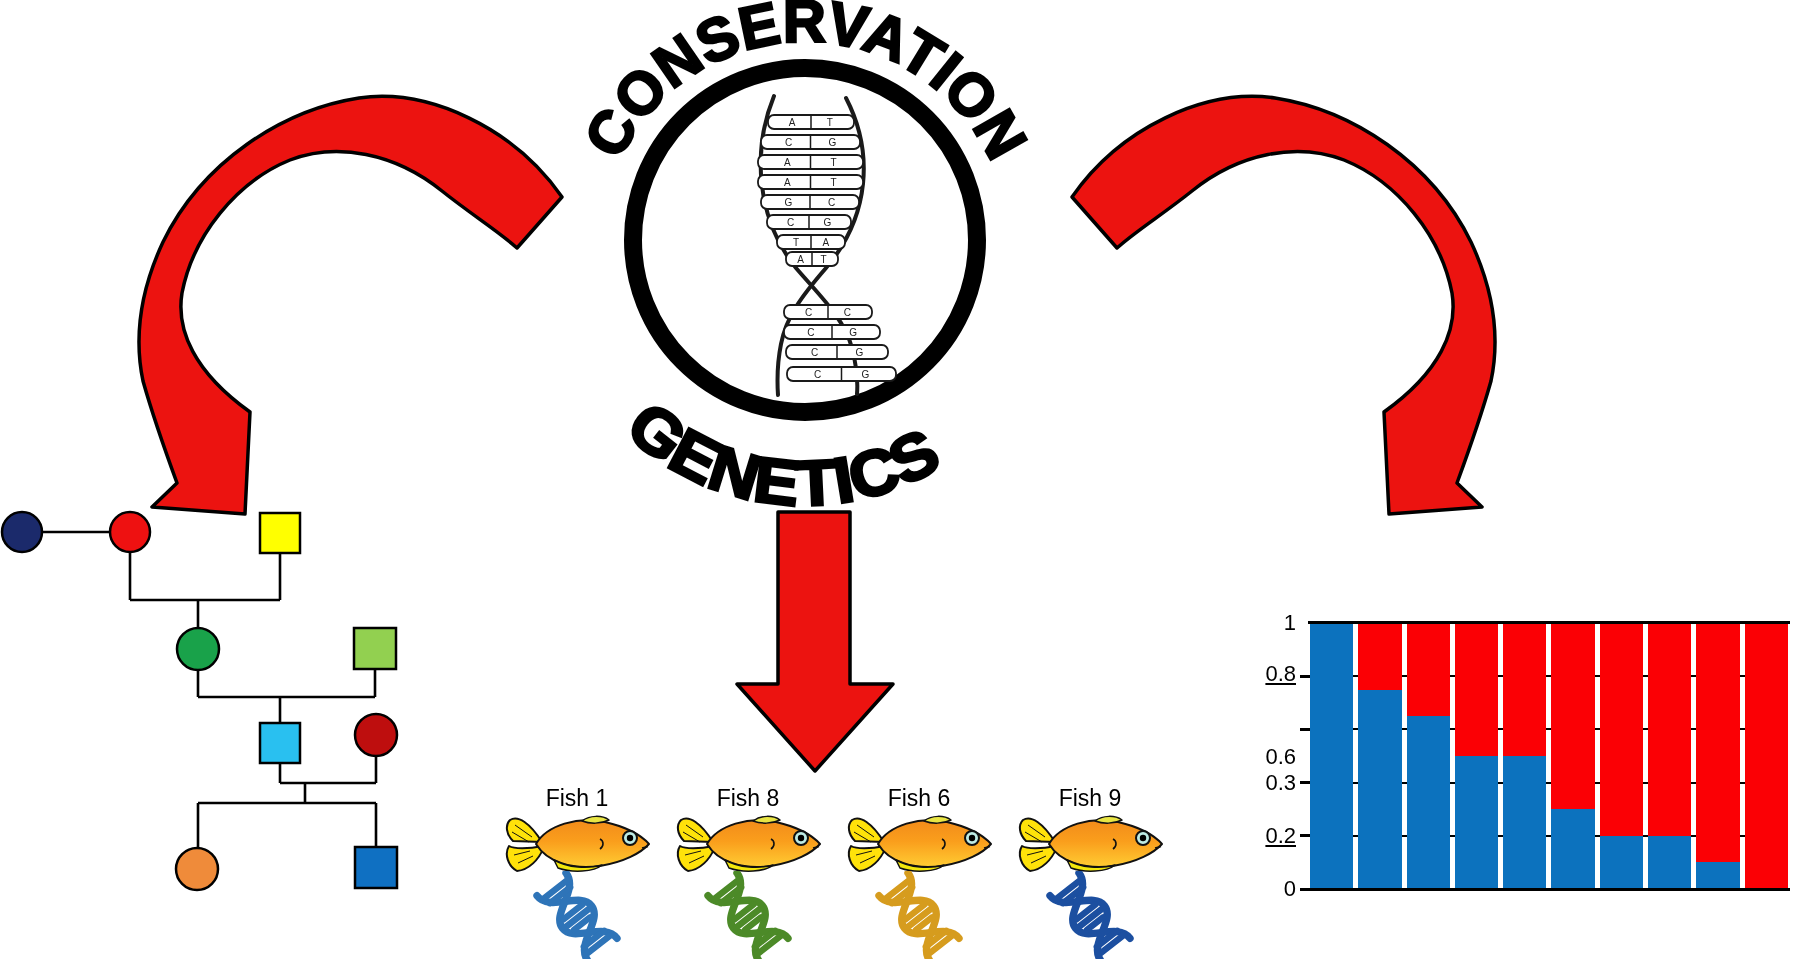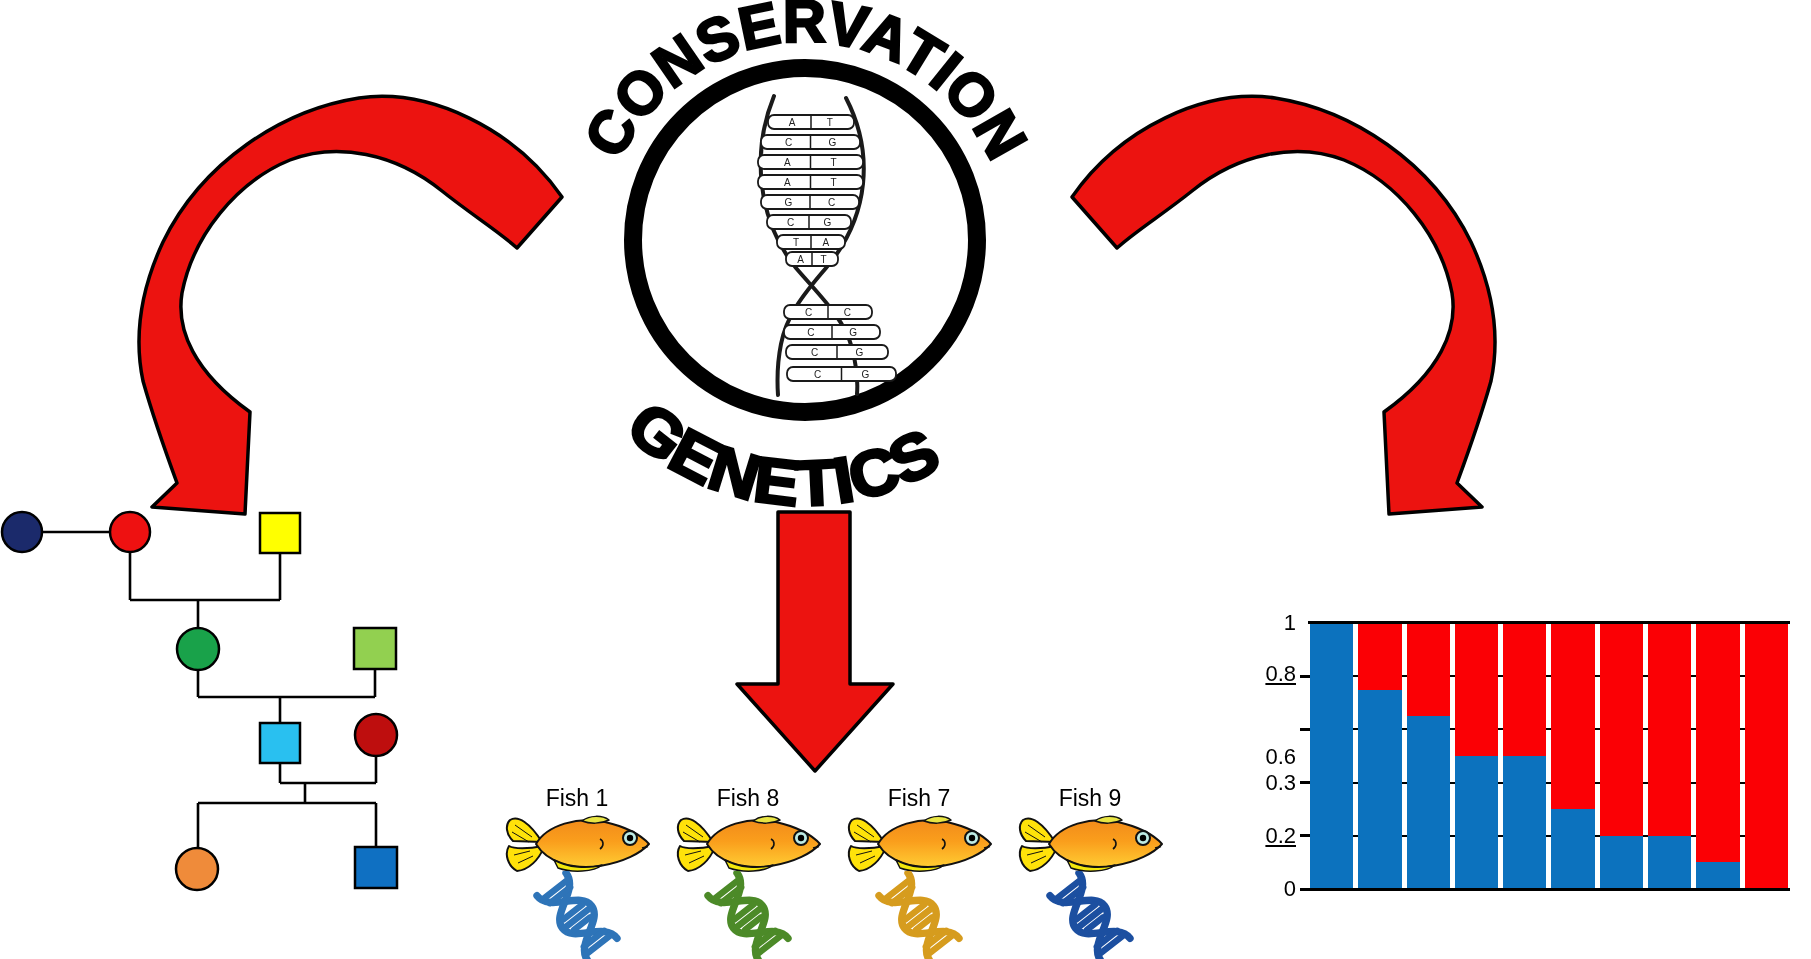--- a/index.html
+++ b/index.html
@@ -284,21 +284,21 @@
       <div class="fish-label">Fish 8</div>
       <svg class="fish-img" width="150" height="66">
         <use href="#fish"></use>
       </svg>
       <svg class="dna-ic" width="92" height="92" style="color: rgb(76, 138, 40);">
         <use href="#dna"></use>
       </svg>
     </div>
 
     <div class="fish-card" style="left: 834px;">
-      <div class="fish-label">Fish 7</div>
+      <div class="fish-label">Fish 6</div>
       <svg class="fish-img" width="150" height="66">
         <use href="#fish"></use>
       </svg>
       <svg class="dna-ic" width="92" height="92" style="color: rgb(214, 156, 30);">
         <use href="#dna"></use>
       </svg>
     </div>
 
     <div class="fish-card" style="left: 1005px;">
       <div class="fish-label">Fish 9</div>

